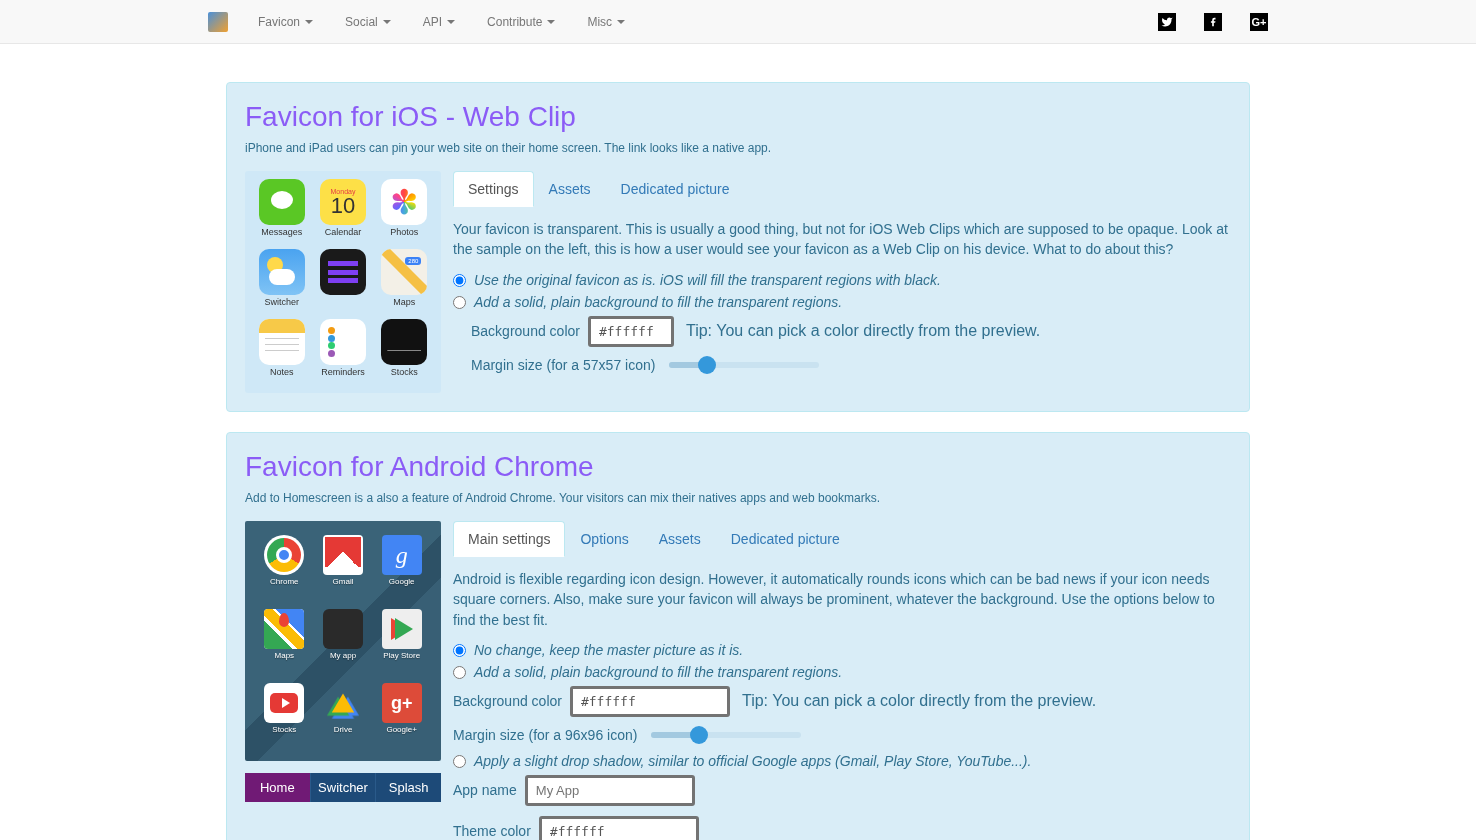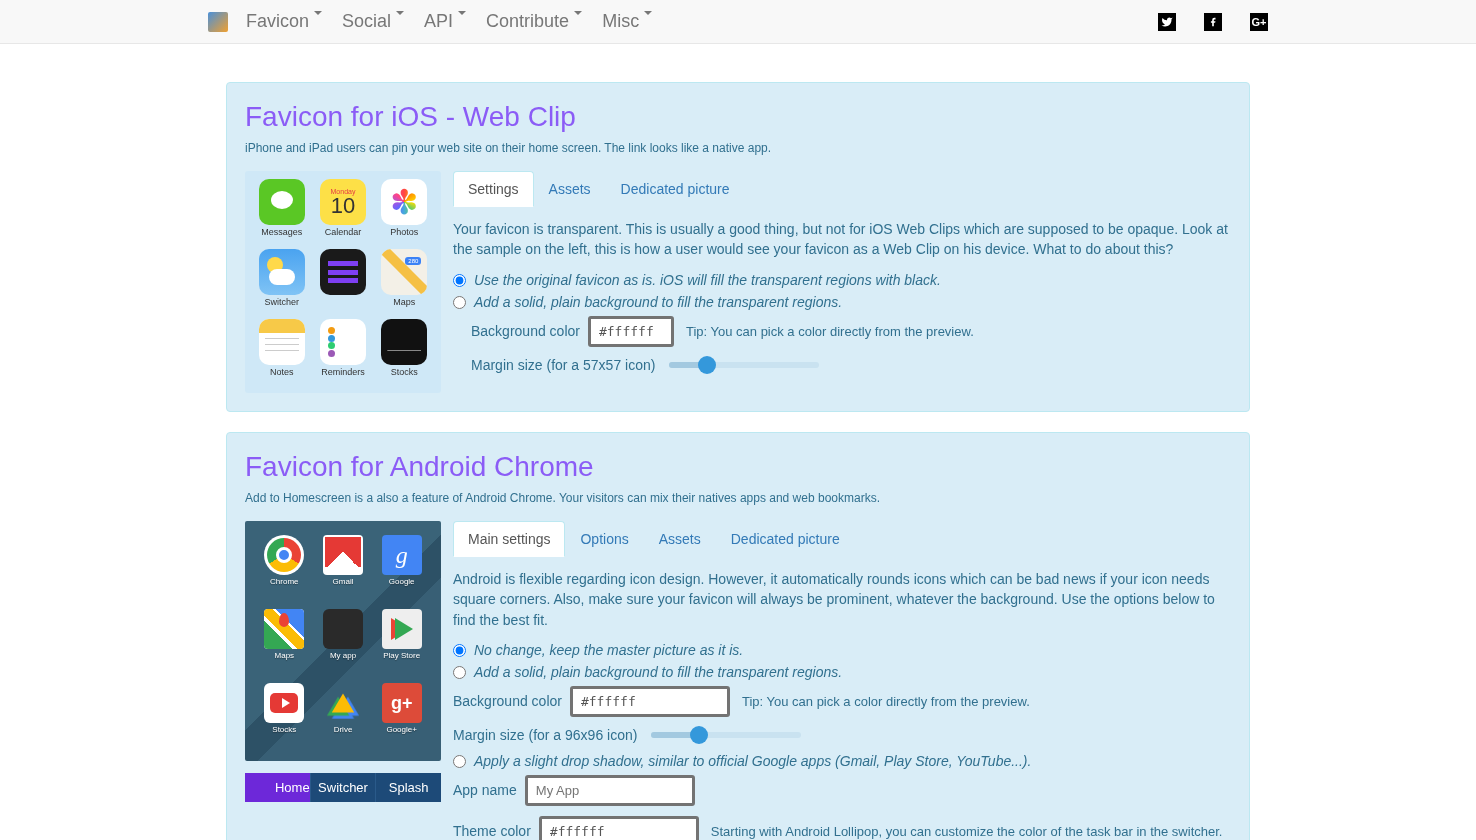--- a/index.html
+++ b/index.html
@@ -1,21 +1,21 @@
 <!DOCTYPE html>
 <html><head>
 <meta charset="utf-8">
 <style>
 * { box-sizing: border-box; margin: 0; padding: 0; }
 body { font-family: "Helvetica Neue", Helvetica, Arial, sans-serif; font-size: 14px; color: #333; background: #fff; }
 .navbar { background: #f8f8f8; border-bottom: 1px solid #e7e7e7; height: 44px; display: flex; align-items: center; padding: 0 208px; }
 .navbar-brand { width: 20px; height: 20px; background: linear-gradient(135deg,#4a90d9,#f0a030); border-radius: 2px; margin-right: 18px; display:inline-block;}
 .nav-list { display: flex; list-style: none; }
 .nav-list li { margin-right: 20px; }
-.nav-list a { color: #777; text-decoration: none; font-size: 18px; display: flex; align-items: flex-start; cursor:pointer; }
+.nav-list a { color: #777; text-decoration: none; font-size: 12px; display: flex; align-items: center; cursor:pointer;margin-left:12px; }
 .caret { display: inline-block; width: 0; height: 0; margin-left: 5px; vertical-align: middle; border-top: 4px solid; border-right: 4px solid transparent; border-left: 4px solid transparent; }
 .nav-right { margin-left: auto; display: flex; }
 .social-icon { width: 18px; height: 18px; background: #000; color: #fff; display: flex; align-items: center; justify-content: center; margin-left: 28px; font-weight: bold; font-size: 11px; cursor:pointer;}
 .content { max-width: 1024px; margin: 0 auto; padding-top: 38px; }
 .panel { background: #d9edf7; border: 1px solid #bce8f1; border-radius: 4px; margin-bottom: 20px; padding: 18px 18px 18px 18px; }
 .panel h2 { color: #8b5cf6; font-size: 28px; font-weight: 500; margin-bottom: 8px; }
 .panel-lead { color: #31708f; font-size: 12px; margin-bottom: 16px; }
 .panel-body { display: flex; gap: 12px; }
 .preview-col { width: 196px; flex-shrink: 0; }
 .ios-preview { width: 196px; height: 222px; background: #cfe8f7; border-radius: 3px; padding: 8px 6px 4px; display: grid; grid-template-columns: repeat(3, 1fr); grid-template-rows: repeat(3, 1fr); gap: 0; }
@@ -67,39 +67,39 @@
 .yt-i{background:#fff;border-radius:6px;}
 .yt-i::before{content:"";width:28px;height:20px;background:#e53935;border-radius:5px;display:flex;}
 .yt-i{position:relative;}
 .yt-i::after{content:"";position:absolute;width:0;height:0;border-left:8px solid #fff;border-top:5px solid transparent;border-bottom:5px solid transparent;top:15px;left:18px;}
 .drive-i{position:relative;}
 .drive-i::before{content:"";width:0;height:0;border-left:14px solid transparent;border-right:14px solid transparent;border-bottom:24px solid #fbbc05;display:block;filter:drop-shadow(-6px 4px 0 #34a853) drop-shadow(6px 4px 0 #4285f4);transform:scale(.8);}
 .gplus-i{background:#dd4b39;color:#fff;font-size:18px;font-weight:bold;border-radius:4px;}
 
 .and-tabs{display:flex;margin-top:12px;}
 .and-tab{flex:1;background:#1d4a78;color:#fff;text-align:center;padding:7px 0;font-size:13px;border-right:1px solid #2a5a8a;cursor:pointer;}
-.and-tab.active{background:#6d28d9;text-align:right;}
+.and-tab.active{background:#701a75;}
 .and-tab:last-child{border-right:none;}
 
 .settings-col{flex:1;}
 .tabs{display:flex;border-bottom:0;}
 .tab{padding:9px 14px;color:#337ab7;cursor:pointer;font-size:14px;border:1px solid transparent;border-radius:4px 4px 0 0;}
 .tab.active{background:#fff;color:#555;border-color:#bce8f1 #bce8f1 #fff;}
 .tab-content{padding-top:12px;color:#31708f;font-size:14px;}
 .tab-content p{margin-bottom:12px;line-height:1.45;}
 .radio-row{display:flex;align-items:flex-start;margin-bottom:6px;}
 .radio-row input{margin-right:8px;margin-top:2px;}
 .radio-row label{color:#31708f;cursor:pointer;font-style:italic;}
 .form-row{display:flex;align-items:center;margin-bottom:10px;margin-left:18px;flex-wrap:wrap;}
 .form-row.no-indent{margin-left:0;}
 .form-label{color:#31708f;margin-right:8px;font-size:14px;}
 .text-input{border:3px solid #737373;border-radius:3px;padding:5px 8px;font-family:Menlo,monospace;font-size:13px;color:#555;width:86px;}
 .text-input.wide{width:170px;font-family:inherit;}
 .text-input.med{width:160px;}
-.tip{color:#31708f;margin-left:12px;font-size:13px;}
+.tip{color:#31708f;margin-left:12px;font-size:16px;}
 .slider{position:relative;width:150px;height:6px;background:#c9e2f0;border-radius:3px;margin-left:6px;}
 .slider .track-fill{position:absolute;left:0;top:0;height:6px;background:#a3c9e0;border-radius:3px;width:25%;}
 .slider .thumb{position:absolute;width:18px;height:18px;background:#3498db;border-radius:50%;top:-6px;left:25%;margin-left:-9px;cursor:pointer;}
 </style>
 </head>
 <body>
 
 <div class="navbar">
   <span class="navbar-brand"></span>
   <ul class="nav-list">

